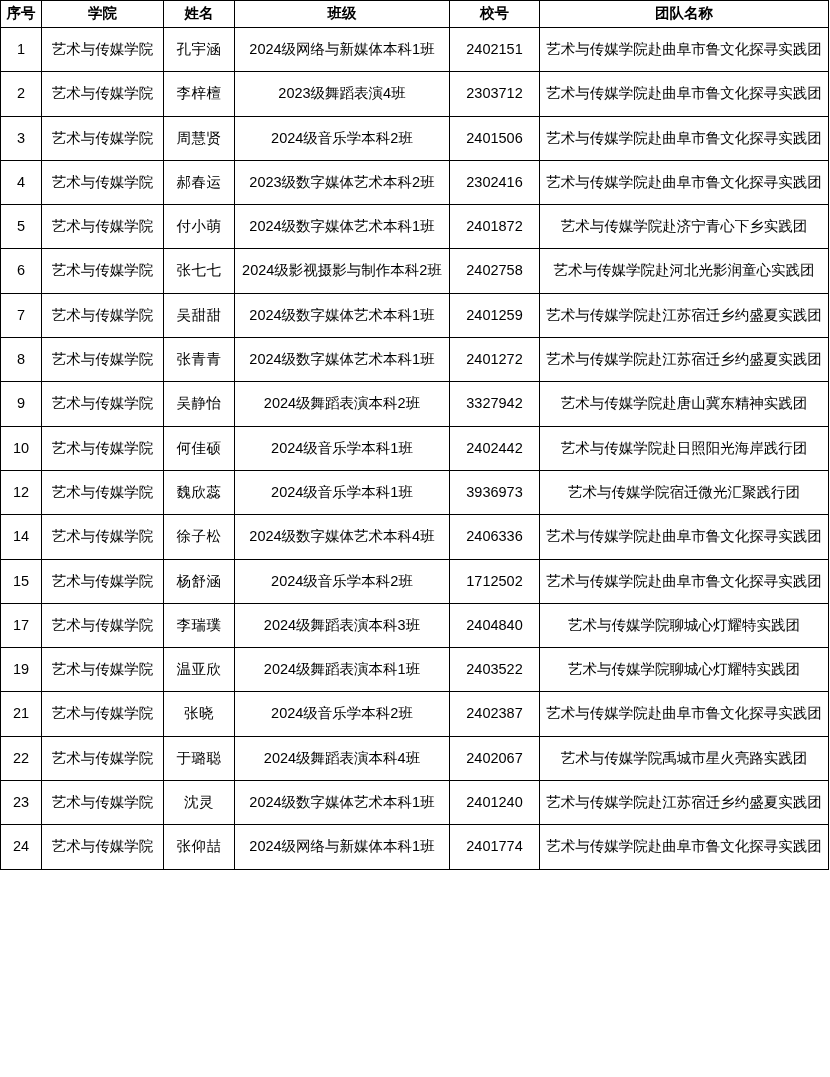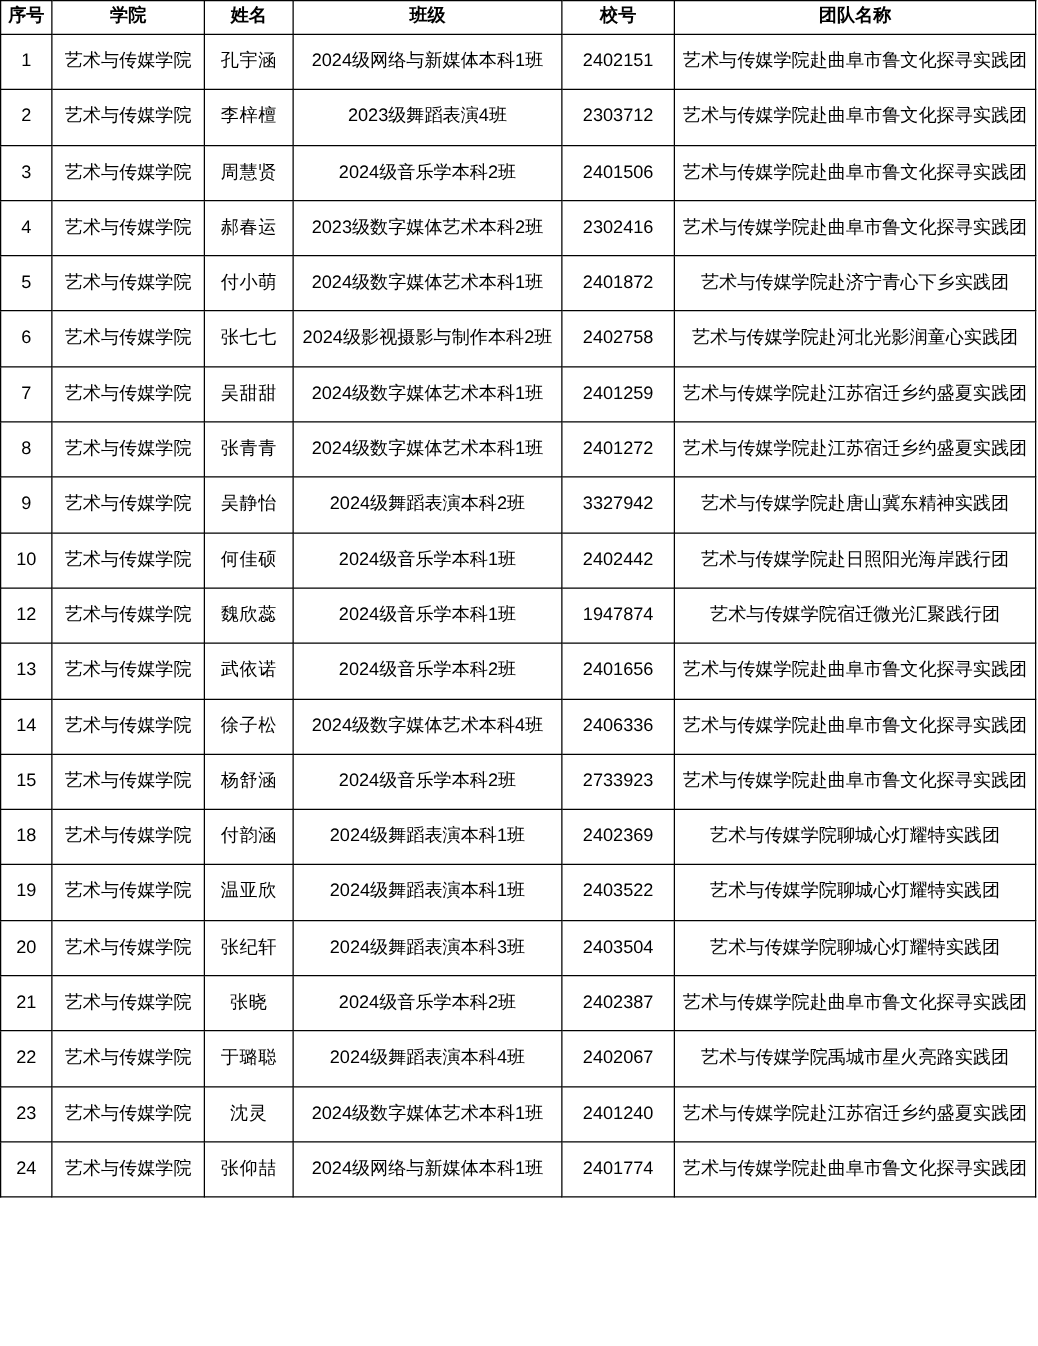--- a/index.html
+++ b/index.html
@@ -155,69 +155,53 @@
           <td class="cell-name">何佳硕</td>
           <td class="cell-class">2024级音乐学本科1班</td>
           <td class="cell-sid">2402442</td>
           <td class="cell-team">艺术与传媒学院赴日照阳光海岸践行团</td>
         </tr>
         <tr>
           <td class="cell-seq">12</td>
           <td class="cell-college">艺术与传媒学院</td>
           <td class="cell-name">魏欣蕊</td>
           <td class="cell-class">2024级音乐学本科1班</td>
-          <td class="cell-sid">1947874</td>
+          <td class="cell-sid">3936973</td>
           <td class="cell-team">艺术与传媒学院宿迁微光汇聚践行团</td>
-        </tr>
-        <tr>
-          <td class="cell-seq">13</td>
-          <td class="cell-college">艺术与传媒学院</td>
-          <td class="cell-name">武依诺</td>
-          <td class="cell-class">2024级音乐学本科2班</td>
-          <td class="cell-sid">2401656</td>
-          <td class="cell-team">艺术与传媒学院赴曲阜市鲁文化探寻实践团</td>
         </tr>
         <tr>
           <td class="cell-seq">14</td>
           <td class="cell-college">艺术与传媒学院</td>
           <td class="cell-name">徐子松</td>
           <td class="cell-class">2024级数字媒体艺术本科4班</td>
           <td class="cell-sid">2406336</td>
           <td class="cell-team">艺术与传媒学院赴曲阜市鲁文化探寻实践团</td>
         </tr>
         <tr>
           <td class="cell-seq">15</td>
           <td class="cell-college">艺术与传媒学院</td>
           <td class="cell-name">杨舒涵</td>
           <td class="cell-class">2024级音乐学本科2班</td>
-          <td class="cell-sid">2733923</td>
-          <td class="cell-team">艺术与传媒学院赴曲阜市鲁文化探寻实践团</td>
-        </tr>
-        <tr>
-          <td class="cell-seq">18</td>
-          <td class="cell-college">艺术与传媒学院</td>
-          <td class="cell-name">付韵涵</td>
-          <td class="cell-class">2024级舞蹈表演本科1班</td>
-          <td class="cell-sid">2402369</td>
+          <td class="cell-sid">1712502</td>
+          <td class="cell-team">艺术与传媒学院赴曲阜市鲁文化探寻实践团</td>
+        </tr>
+        <tr>
+          <td class="cell-seq">17</td>
+          <td class="cell-college">艺术与传媒学院</td>
+          <td class="cell-name">李瑞璞</td>
+          <td class="cell-class">2024级舞蹈表演本科3班</td>
+          <td class="cell-sid">2404840</td>
           <td class="cell-team">艺术与传媒学院聊城心灯耀特实践团</td>
         </tr>
         <tr>
           <td class="cell-seq">19</td>
           <td class="cell-college">艺术与传媒学院</td>
           <td class="cell-name">温亚欣</td>
           <td class="cell-class">2024级舞蹈表演本科1班</td>
           <td class="cell-sid">2403522</td>
-          <td class="cell-team">艺术与传媒学院聊城心灯耀特实践团</td>
-        </tr>
-        <tr>
-          <td class="cell-seq">20</td>
-          <td class="cell-college">艺术与传媒学院</td>
-          <td class="cell-name">张纪轩</td>
-          <td class="cell-class">2024级舞蹈表演本科3班</td>
-          <td class="cell-sid">2403504</td>
           <td class="cell-team">艺术与传媒学院聊城心灯耀特实践团</td>
         </tr>
         <tr>
           <td class="cell-seq">21</td>
           <td class="cell-college">艺术与传媒学院</td>
           <td class="cell-name">张晓</td>
           <td class="cell-class">2024级音乐学本科2班</td>
           <td class="cell-sid">2402387</td>
           <td class="cell-team">艺术与传媒学院赴曲阜市鲁文化探寻实践团</td>
         </tr>

